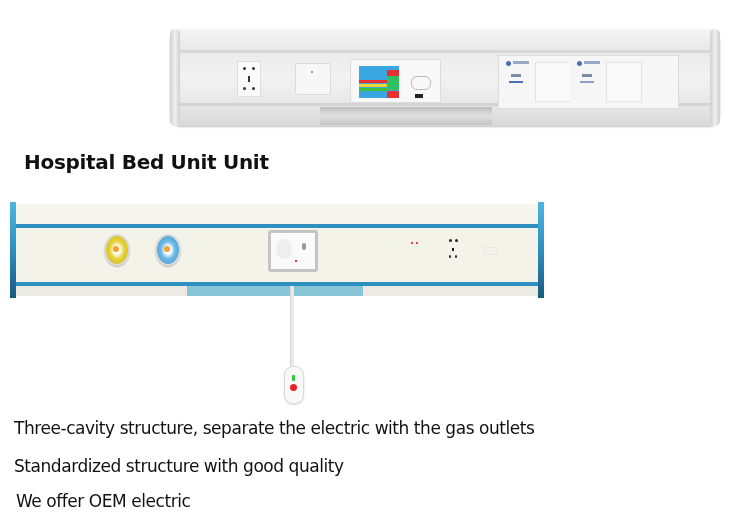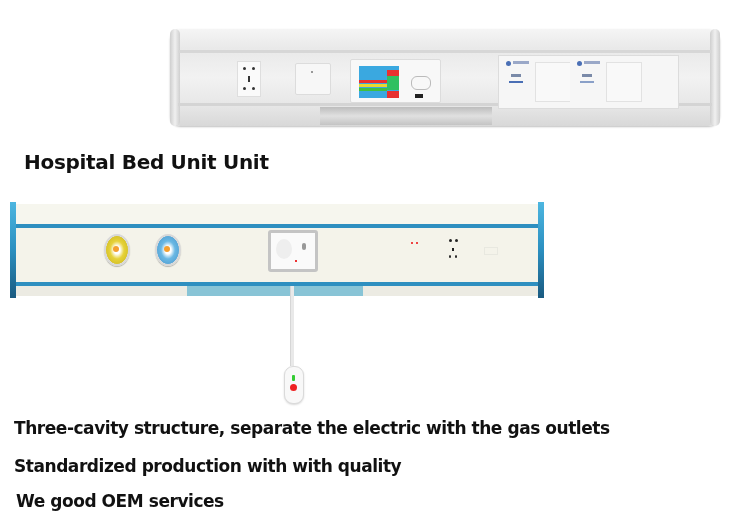--- a/index.html
+++ b/index.html
@@ -75,21 +75,21 @@
   .socket .d { position:absolute; width:3px; height:3px; background:#222; border-radius:50%; }
   .blank { position:absolute; left:474px; top:45px; width:12px; height:6px; border:1px solid #e8e8e0; }
 
   .cord { position:absolute; left:290px; top:286px; width:3px; height:80px; background:#e9e9e9; border-left:1px solid #d6d6d6; }
   .remote { position:absolute; left:284px; top:366px; width:18px; height:36px; border-radius:9px;
             background:#f8f8f8; border:1px solid #dadada; box-shadow:0 1px 2px rgba(0,0,0,.15); }
   .remote .g { position:absolute; left:7px; top:8px; width:3px; height:6px; background:#3c3; border-radius:1px; }
   .remote .r { position:absolute; left:5px; top:17px; width:7px; height:7px; background:#e22; border-radius:50%; }
 
   
-  .feat { position:absolute; left:14px; font-size:17px; font-weight:bold; color:#111;
+  .feat { position:absolute; left:14px; font-size:17px; font-weight:normal; color:#111;
           font-family:"DejaVu Sans", sans-serif; letter-spacing:-0.45px; white-space:nowrap; }
 </style>
 </head>
 <body>
 
 <div class="unit1">
   <div class="u1-body"></div>
   <div class="u1-cap-l"></div>
   <div class="u1-cap-r"></div>
   <div class="u1-stripe-top"></div>
@@ -175,14 +175,14 @@
   <div class="blank"></div>
 </div>
 
 <div class="cord"></div>
 <div class="remote">
   <span class="g"></span>
     <span class="r"></span>
 </div>
 
 <div class="feat" style="top:418px">Three-cavity structure, separate the electric with the gas outlets</div>
-<div class="feat" style="top:456px">Standardized production with with quality</div>
-<div class="feat" style="top:491px;left:16px">We good OEM services</div>
+<div class="feat" style="top:456px">Standardized structure with good quality</div>
+<div class="feat" style="top:491px;left:16px">We offer OEM electric</div>
 
 </body></html>

